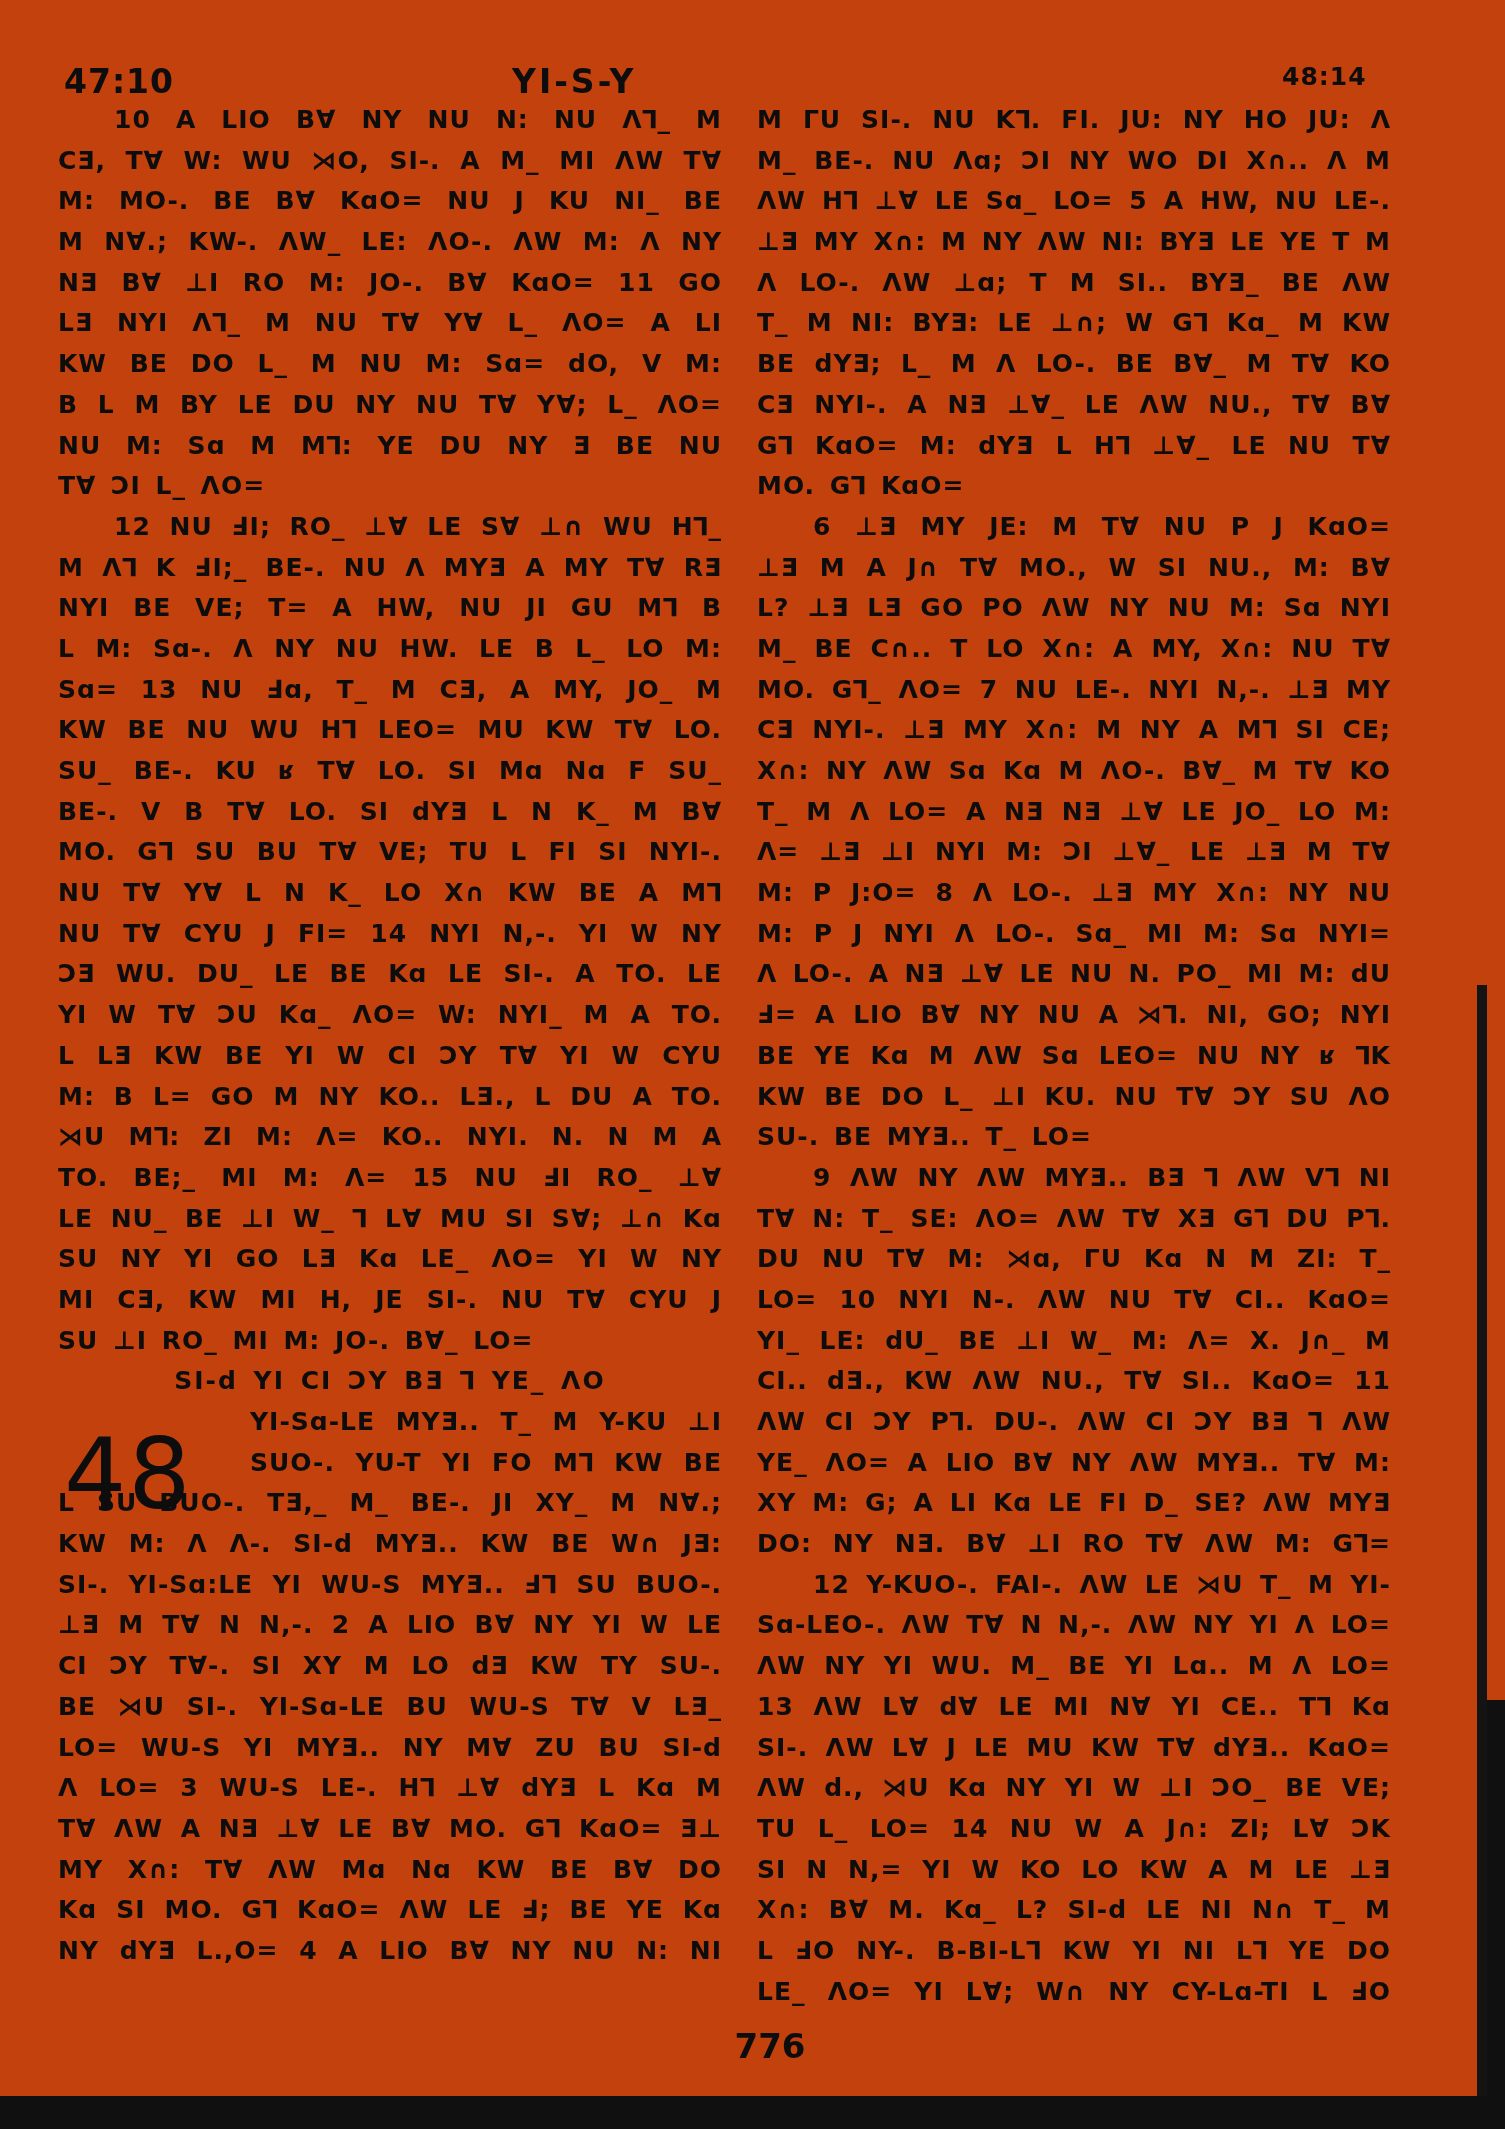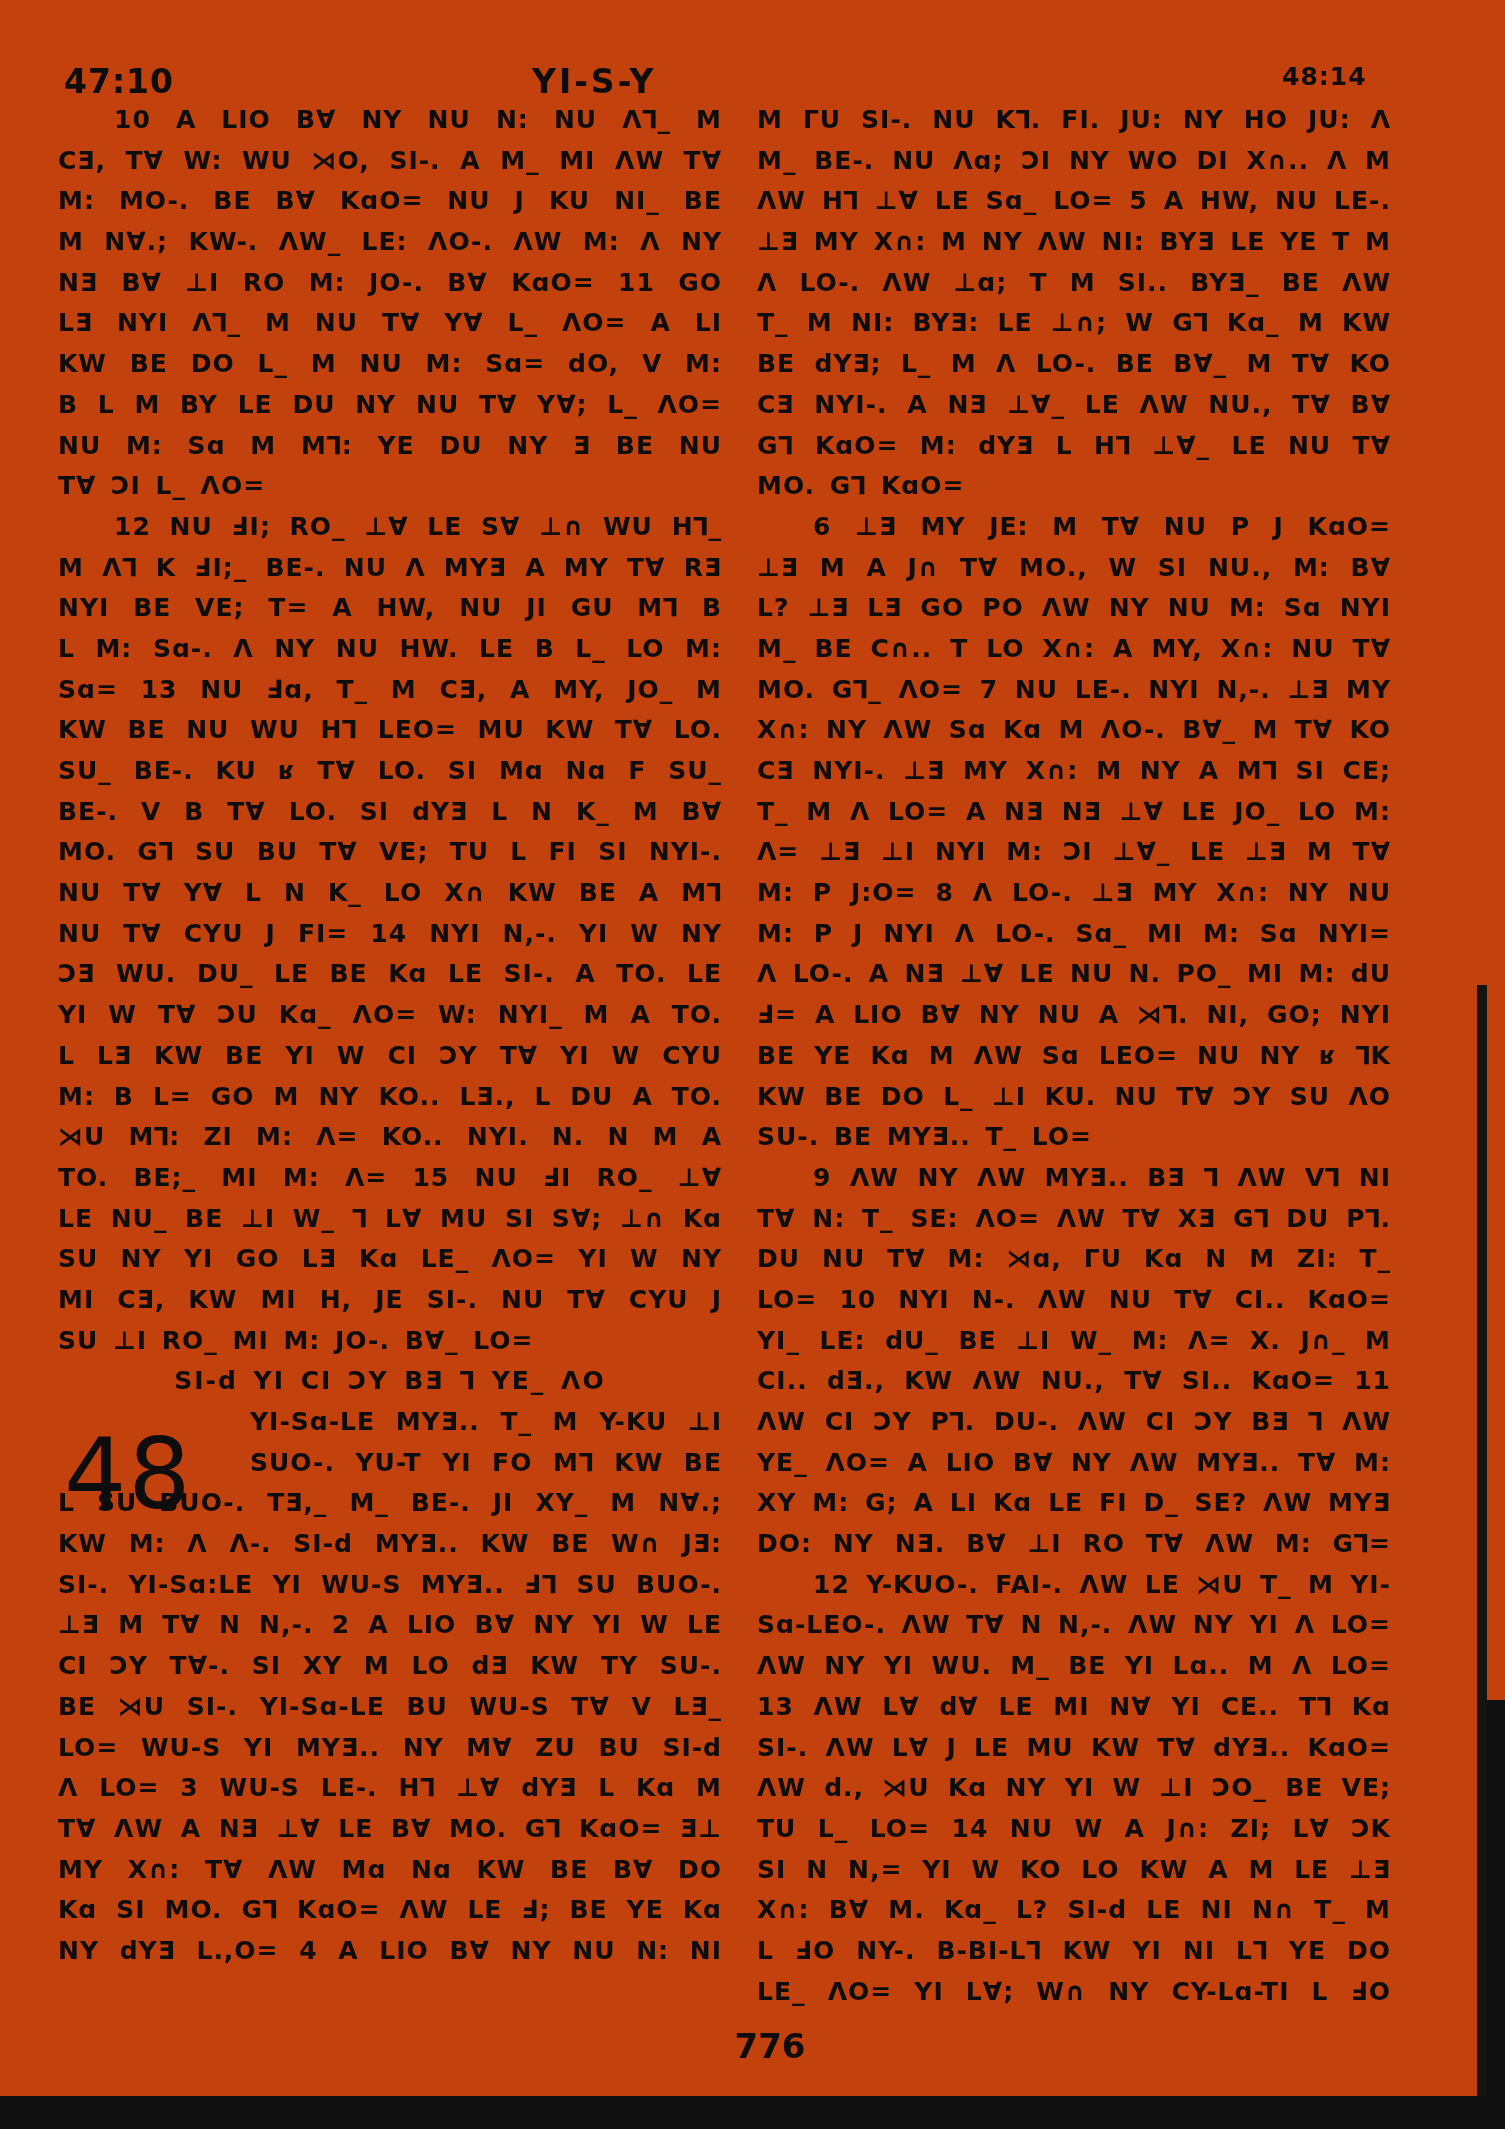--- a/index.html
+++ b/index.html
@@ -7,21 +7,21 @@
     position:relative;
     width:1505px;height:2129px;
     background:#c2410c;
     overflow:hidden;
     font-family:"DejaVu Sans", sans-serif;
     color:#0d0d0d;
   }
   
   .header{position:absolute;left:0;top:62px;width:1505px;height:44px;}
   .ref-left{position:absolute;left:64px;top:0;font-size:33px;font-weight:700;letter-spacing:1px;}
-  .book-title{position:absolute;left:532px;top:0;font-size:33px;font-weight:700;letter-spacing:3px;}
+  .book-title{position:absolute;left:512px;top:0;font-size:33px;font-weight:700;letter-spacing:3px;}
   .ref-right{position:absolute;left:1282px;top:0;font-size:25px;font-weight:700;letter-spacing:1px;}
   
   .col{position:absolute;top:100px;}
   .col.left{left:58px;width:664px;}
   .col.right{left:757px;width:634px;}
   .line{
     height:40.7px;line-height:40.7px;overflow:hidden;
     font-size:25px;font-weight:700;
     letter-spacing:1px;word-spacing:5px;
     text-align:justify;text-align-last:justify;
@@ -116,22 +116,22 @@
       <div class="line fill">T_ M NI: BYƎ: LE ⊥∩; W G⅂ Kɑ_ M KW</div>
       <div class="line fill">BE dYƎ; L_ M Ʌ LO-. BE B∀_ M T∀ KO</div>
       <div class="line fill">CƎ NYI-. A NƎ ⊥∀_ LE ɅW NU., T∀ B∀ M.</div>
       <div class="line fill">G⅂ KɑO= M: dYƎ L H⅂ ⊥∀_ LE NU T∀</div>
       <div class="line end">MO. G⅂ KɑO=</div>
       <div class="line fill indent"><b>6</b> ⊥Ǝ MY JE: M T∀ NU P J KɑO=</div>
       <div class="line fill">⊥Ǝ M A J∩ T∀ MO., W SI NU., M: B∀ dYƎ..</div>
       <div class="line fill">L? ⊥Ǝ LƎ GO PO ɅW NY NU M: Sɑ NYI</div>
       <div class="line fill">M_ BE C∩.. T LO X∩: A MY, X∩: NU T∀</div>
       <div class="line fill">MO. G⅂_ ɅO= <b>7</b> NU LE-. NYI N,-. ⊥Ǝ MY</div>
+      <div class="line fill">CƎ NYI-. ⊥Ǝ MY X∩: M NY A M⅂ SI CE;</div>
       <div class="line fill">X∩: NY ɅW Sɑ Kɑ M ɅO-. B∀_ M T∀ KO</div>
-      <div class="line fill">CƎ NYI-. ⊥Ǝ MY X∩: M NY A M⅂ SI CE;</div>
       <div class="line fill">T_ M Ʌ LO= A NƎ NƎ ⊥∀ LE JO_ LO M:</div>
       <div class="line fill">Ʌ= ⊥Ǝ ⊥I NYI M: ƆI ⊥∀_ LE ⊥Ǝ M T∀ NU</div>
       <div class="line fill">M: P J:O= <b>8</b> Ʌ LO-. ⊥Ǝ MY X∩: NY NU</div>
       <div class="line fill">M: P J NYI Ʌ LO-. Sɑ_ MI M: Sɑ NYI=</div>
       <div class="line fill">Ʌ LO-. A NƎ ⊥∀ LE NU N. PO_ MI M: dU</div>
       <div class="line fill">Ⅎ= A LIO B∀ NY NU A ⋊⅂. NI, GO; NYI</div>
       <div class="line fill">BE YE Kɑ M ɅW Sɑ LEO= NU NY ʁ ⅂K</div>
       <div class="line fill">KW BE DO L_ ⊥I KU. NU T∀ ƆY SU ɅO</div>
       <div class="line end">SU-. BE MYƎ.. T_ LO=</div>
       <div class="line fill indent"><b>9</b> ɅW NY ɅW MYƎ.. BƎ ⅂ ɅW V⅂ NI</div>

